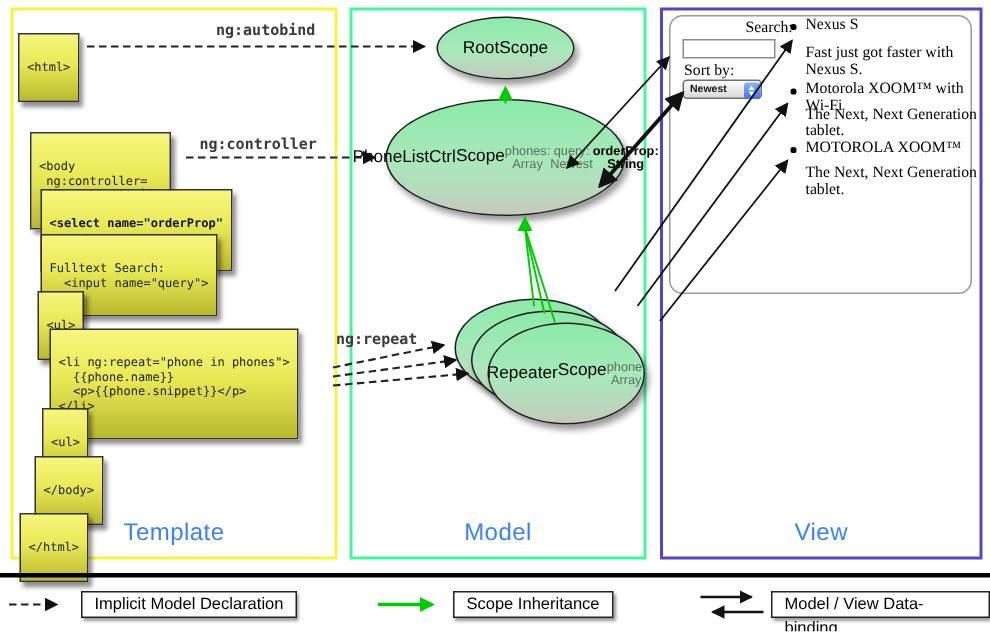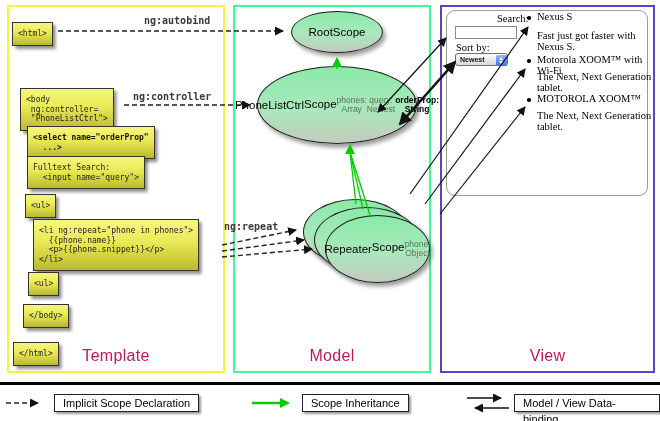--- a/index.html
+++ b/index.html
@@ -8,27 +8,27 @@
     position:relative; width:660px; height:421px; background:#fff;
     font-family:"Liberation Sans", sans-serif; overflow:hidden;
   }
   
   .col { position:absolute; top:5px; height:368px; background:#fff; }
   #col-template { left:7px;  width:218px; border:2px solid #f6f53c; }
   #col-model    { left:233px; width:198px; border:2px solid #3efa9c; }
   #col-view     { left:440px; width:215px; border:2px solid #5a43cb; }
   .col-label {
     position:absolute; bottom:6px; left:0; right:0; text-align:center;
-    font-size:16px; color:#be185d; letter-spacing:.3px;
+    font-size:16px; color:#3b82f6; letter-spacing:.3px;
   }
   
   .code-box {
     position:absolute; white-space:pre;
     font-family:"DejaVu Sans Mono", monospace; font-size:8px; line-height:9.5px;
-    color:#222; padding:6px 5px;
+    color:#222; padding:17px 5px;
     background:linear-gradient(180deg,#f6f67e 0%,#e9e955 45%,#b9b92f 100%);
     border:1px solid #333;
     box-shadow:2.5px 3px 3px rgba(0,0,0,.45);
   }
   .code-box.bold { font-weight:bold; color:#111; }
   .edge-label {
     position:absolute; font-family:"DejaVu Sans Mono", monospace;
     font-size:10px; font-weight:bold; color:#3a3a3a; white-space:pre;
   }
   
@@ -136,21 +136,21 @@
     <div class="scope-prop">phones: Array</div>
     <div class="scope-prop">query: Newest</div>
     <div class="scope-prop bold">orderProp: String</div>
   </div>
 
   <div class="scope" style="left:303px; top:199px; width:105px; height:66px;"></div>
   <div class="scope" style="left:314px; top:207px; width:105px; height:66px;"></div>
   <div class="scope" style="left:325px; top:215px; width:105px; height:68px;">
     <div class="scope-title">Repeater</div>
     <div class="scope-title" style="margin-bottom:3px;">Scope</div>
-    <div class="scope-prop">phone: Object</div>
+    <div class="scope-prop">phone: Array</div>
   </div>
 
   <div id="view-panel"></div>
   <div id="search-label" class="view-text">Search:</div>
   <input id="search-input" type="text" value="" style="">
   <div id="sort-label" class="view-text">Sort by:</div>
   <div id="sort-select">
     <span>Newest</span>
     <span id="sort-stepper">
       <span class="tri-up"></span>
@@ -164,21 +164,21 @@
 
   <span class="bullet" style="left:527px; top:59px;"></span>
   <div class="view-text view-item-title" style="left:537px; top:54px;">Motorola XOOM™ with Wi-Fi</div>
   <div class="view-text view-item-desc" style="left:537px; top:71px;">The Next, Next Generation tablet.</div>
 
   <span class="bullet" style="left:527px; top:98px;"></span>
   <div class="view-text view-item-title" style="left:537px; top:93px;">MOTOROLA XOOM™</div>
   <div class="view-text view-item-desc" style="left:537px; top:110px;">The Next, Next Generation tablet.</div>
 
   <div id="divider"></div>
-  <div class="legend-box" style="left:54px;">Implicit Scope Declaration</div>
+  <div class="legend-box" style="left:54px;">Implicit Model Declaration</div>
   <div class="legend-box" style="left:514px;">Model / View Data-binding</div>
   <div class="legend-box" style="left:302px;">Scope Inheritance</div>
 
   <svg id="arrows" width="660" height="421" viewBox="0 0 660 421">
     <defs>
       <marker id="mB" markerUnits="userSpaceOnUse" markerWidth="9" markerHeight="9" refX="8" refY="4.5" orient="auto-start-reverse">
         <path d="M0,0 L9,4.5 L0,9 z" fill="#111"></path>
       </marker>
       <marker id="mBBig" markerUnits="userSpaceOnUse" markerWidth="13" markerHeight="13" refX="11" refY="6.5" orient="auto-start-reverse">
         <path d="M0,0 L13,6.5 L0,13 z" fill="#111"></path>

